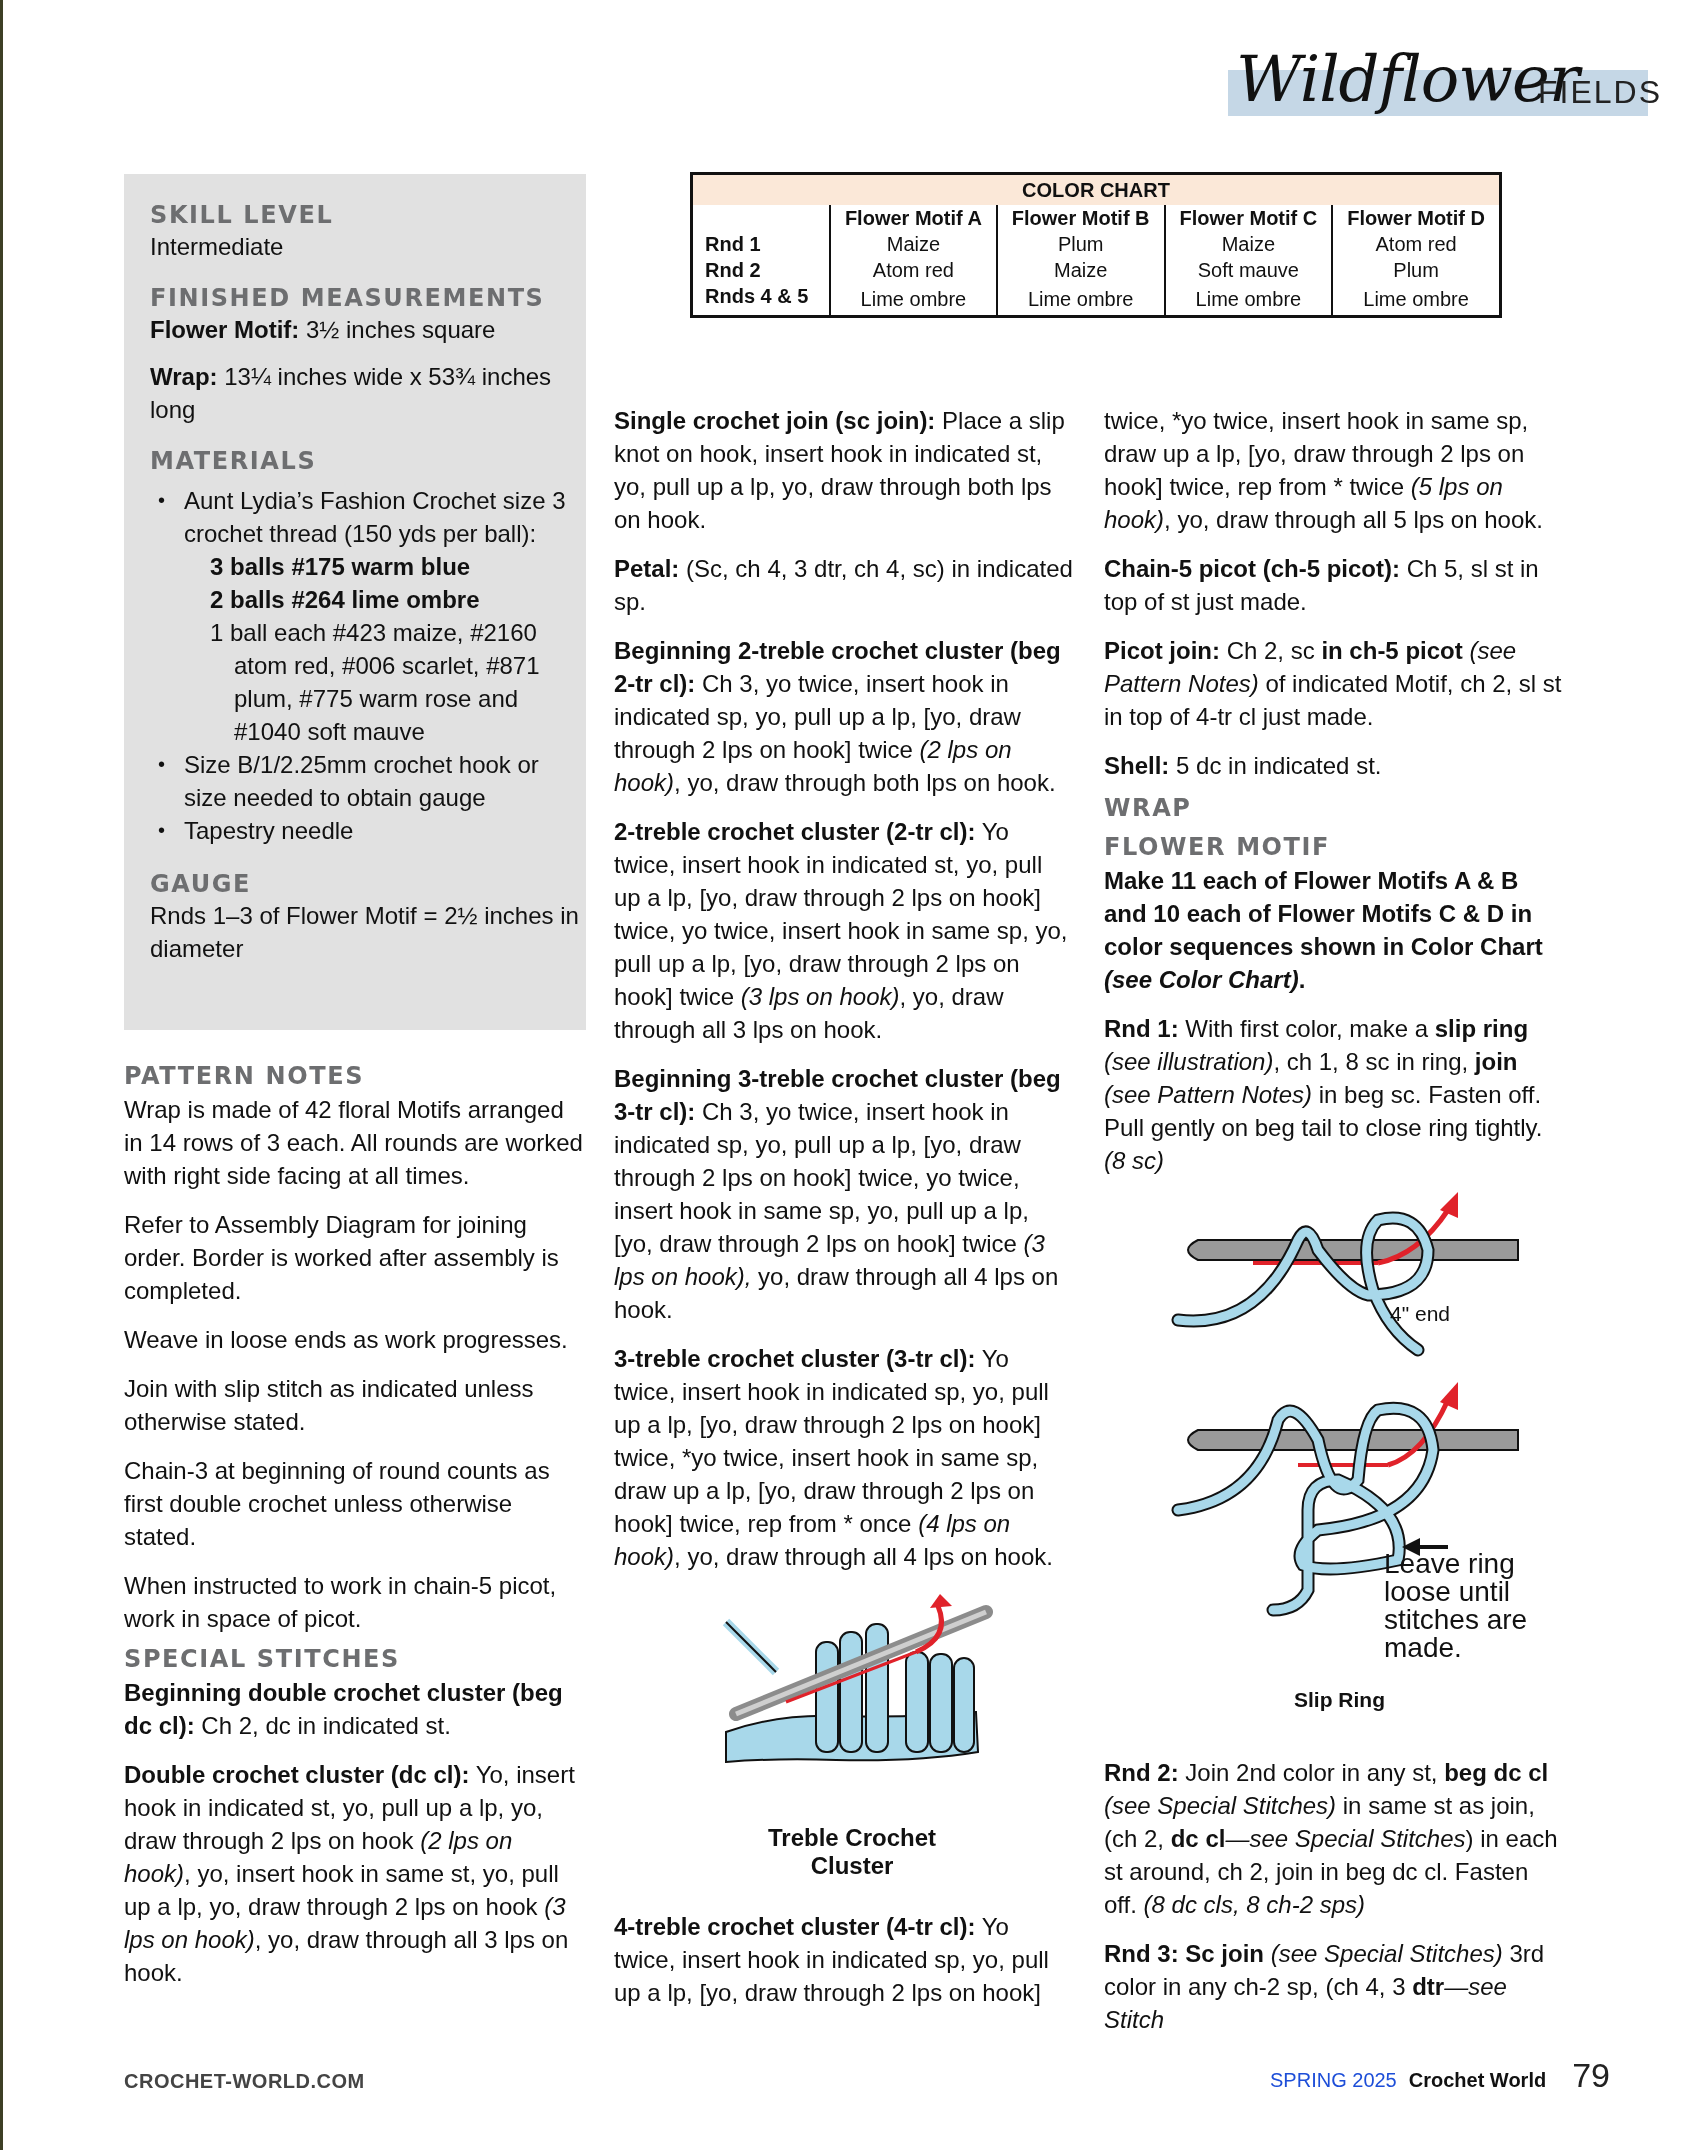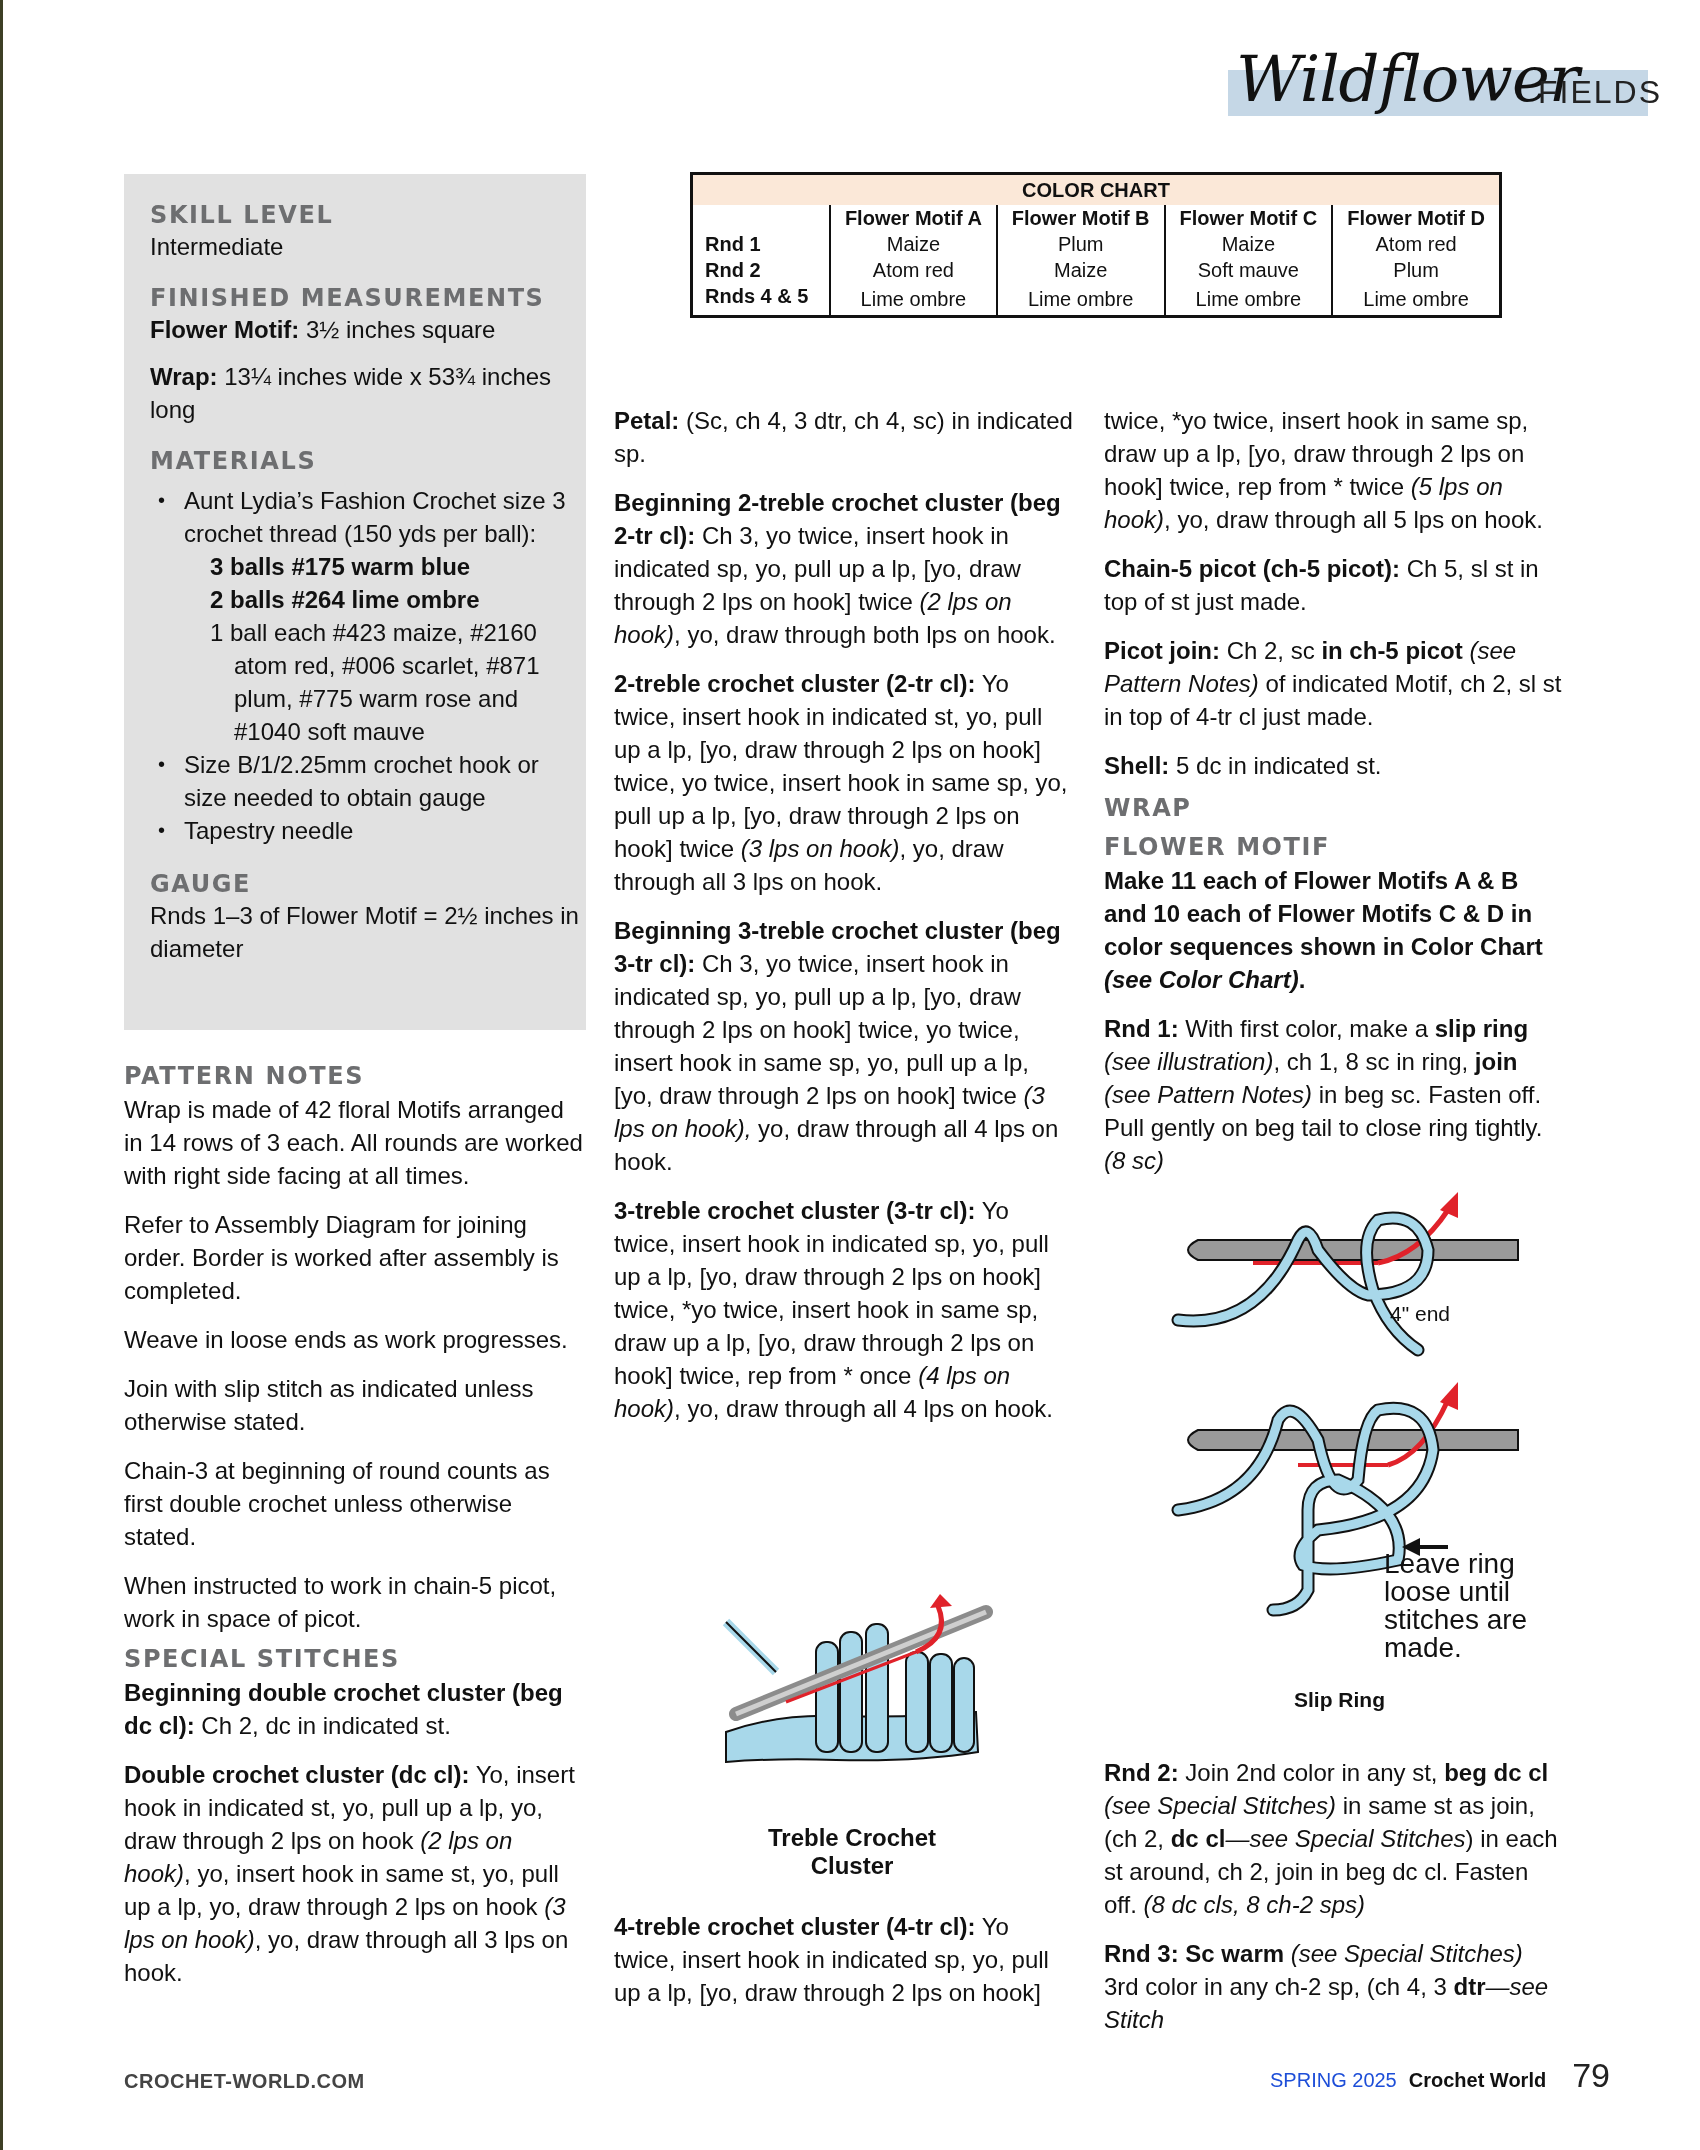--- a/index.html
+++ b/index.html
@@ -138,20 +138,21 @@
   <p>Weave in loose ends as work progresses.</p>
   <p>Join with slip stitch as indicated unless otherwise stated.</p>
   <p>Chain-3 at beginning of round counts as first double crochet unless otherwise stated.</p>
   <p style="margin-bottom:8px">When instructed to work in chain-5 picot, work in space of picot.</p>
   <p class="hdr" style="margin:0">SPECIAL STITCHES</p>
   <p><b>Beginning double crochet cluster (beg dc cl):</b><span> Ch 2, dc in indicated st.</span></p>
   <p><b>Double crochet cluster (dc cl):</b><span> Yo, insert hook in indicated st, yo, pull up a lp, yo, draw through 2 lps on hook </span><i>(2 lps on hook)</i><span>, yo, insert hook in same st, yo, pull up a lp, yo, draw through 2 lps on hook </span><i>(3 lps on hook)</i><span>, yo, draw through all 3 lps on hook.</span></p>
 </div>
 
 <div class="col col2">
+  <p><b>Single crochet join (sc join):</b><span> Place a slip knot on hook, insert hook in indicated st, yo, pull up a lp, yo, draw through both lps on hook.</span></p>
   <p><b>Petal:</b><span> (Sc, ch 4, 3 dtr, ch 4, sc) in indicated sp.</span></p>
   <p><b>Beginning 2-treble crochet cluster (beg 2-tr cl):</b><span> Ch 3, yo twice, insert hook in indicated sp, yo, pull up a lp, [yo, draw through 2 lps on hook] twice </span><i>(2 lps on hook)</i><span>, yo, draw through both lps on hook.</span></p>
   <p><b>2-treble crochet cluster (2-tr cl):</b><span> Yo twice, insert hook in indicated st, yo, pull up a lp, [yo, draw through 2 lps on hook] twice, yo twice, insert hook in same sp, yo, pull up a lp, [yo, draw through 2 lps on hook] twice </span><i>(3 lps on hook)</i><span>, yo, draw through all 3 lps on hook.</span></p>
   <p><b>Beginning 3-treble crochet cluster (beg 3-tr cl):</b><span> Ch 3, yo twice, insert hook in indicated sp, yo, pull up a lp, [yo, draw through 2 lps on hook] twice, yo twice, insert hook in same sp, yo, pull up a lp, [yo, draw through 2 lps on hook] twice </span><i>(3 lps on hook),</i><span> yo, draw through all 4 lps on hook.</span></p>
   <p><b>3-treble crochet cluster (3-tr cl):</b><span> Yo twice, insert hook in indicated sp, yo, pull up a lp, [yo, draw through 2 lps on hook] twice, *yo twice, insert hook in same sp, draw up a lp, [yo, draw through 2 lps on hook] twice, rep from * once </span><i>(4 lps on hook)</i><span>, yo, draw through all 4 lps on hook.</span></p>
 </div>
 
 <div class="fig" style="left:716px; top:1592px; width:340px; height:300px;">
   <svg width="300" height="210" viewBox="0 0 300 210">
     <g stroke="#111" stroke-width="2">
@@ -216,21 +217,21 @@
     <div>Leave ring</div>
     <div>loose until</div>
     <div>stitches are</div>
     <div>made.</div>
   </div>
   <div class="fig-caption" style="position:absolute; left:136px; top:508px; font-size:21px;">Slip Ring</div>
 </div>
 
 <div class="col" style="left:1104px; top:1756px;">
   <p><b>Rnd 2:</b><span> Join 2nd color in any st, </span><b>beg dc cl</b><i> (see Special Stitches)</i><span> in same st as join, (ch 2, </span><b>dc cl</b><i>—see Special Stitches</i><span>) in each st around, ch 2, join in beg dc cl. Fasten off. </span><i>(8 dc cls, 8 ch-2 sps)</i></p>
-  <p><b>Rnd 3:</b><b> Sc warm</b><i> (see Special Stitches)</i><span> 3rd color in any ch-2 sp, (ch 4, 3 </span><b>dtr</b><i>—see Stitch</i></p>
+  <p><b>Rnd 3:</b><b> Sc join</b><i> (see Special Stitches)</i><span> 3rd color in any ch-2 sp, (ch 4, 3 </span><b>dtr</b><i>—see Stitch</i></p>
 </div>
 
 <div class="footer-left">CROCHET-WORLD.COM</div>
 <div class="footer-right">
   <span class="footer-season">SPRING 2025</span>
   <span class="footer-mag">Crochet World</span>
   <span class="footer-page">79</span>
 </div>
 
 </body></html>

